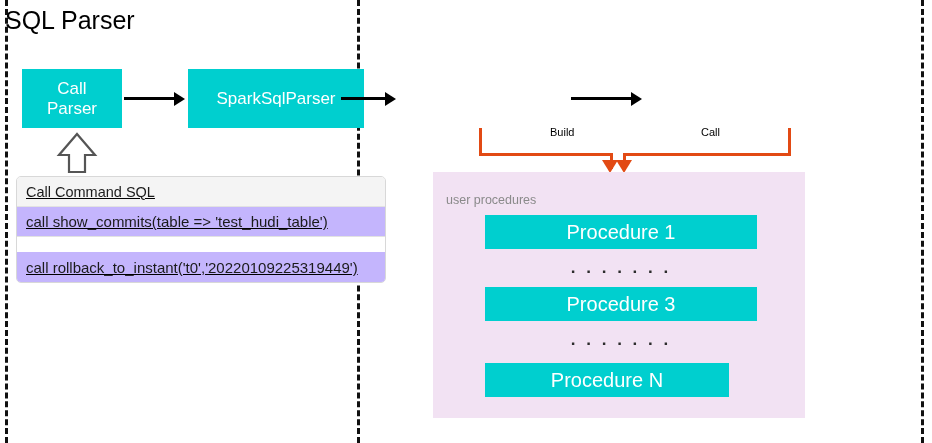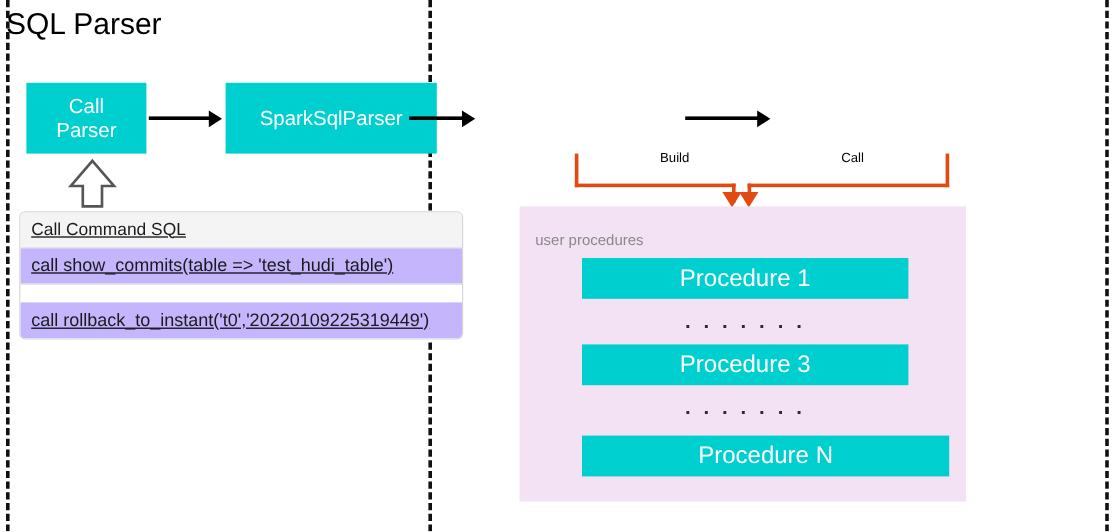--- a/index.html
+++ b/index.html
@@ -202,17 +202,17 @@
   </div>
 
   <div class="dots" style="left:485px; top:258px; width:272px;">. . . . . . .</div>
 
   <div class="tealbox small" style="left:485px; top:287px; width:272px; height:34px;">
     <span>Procedure 3</span>
   </div>
 
   <div class="dots" style="left:485px; top:330px; width:272px;">. . . . . . .</div>
 
-  <div class="tealbox small" style="left:485px; top:363px; width:306px; height:34px;">
+  <div class="tealbox small" style="left:485px; top:363px; width:244px; height:34px;">
     <span>Procedure N</span>
   </div>
 
 </div>
 
 </body></html>

